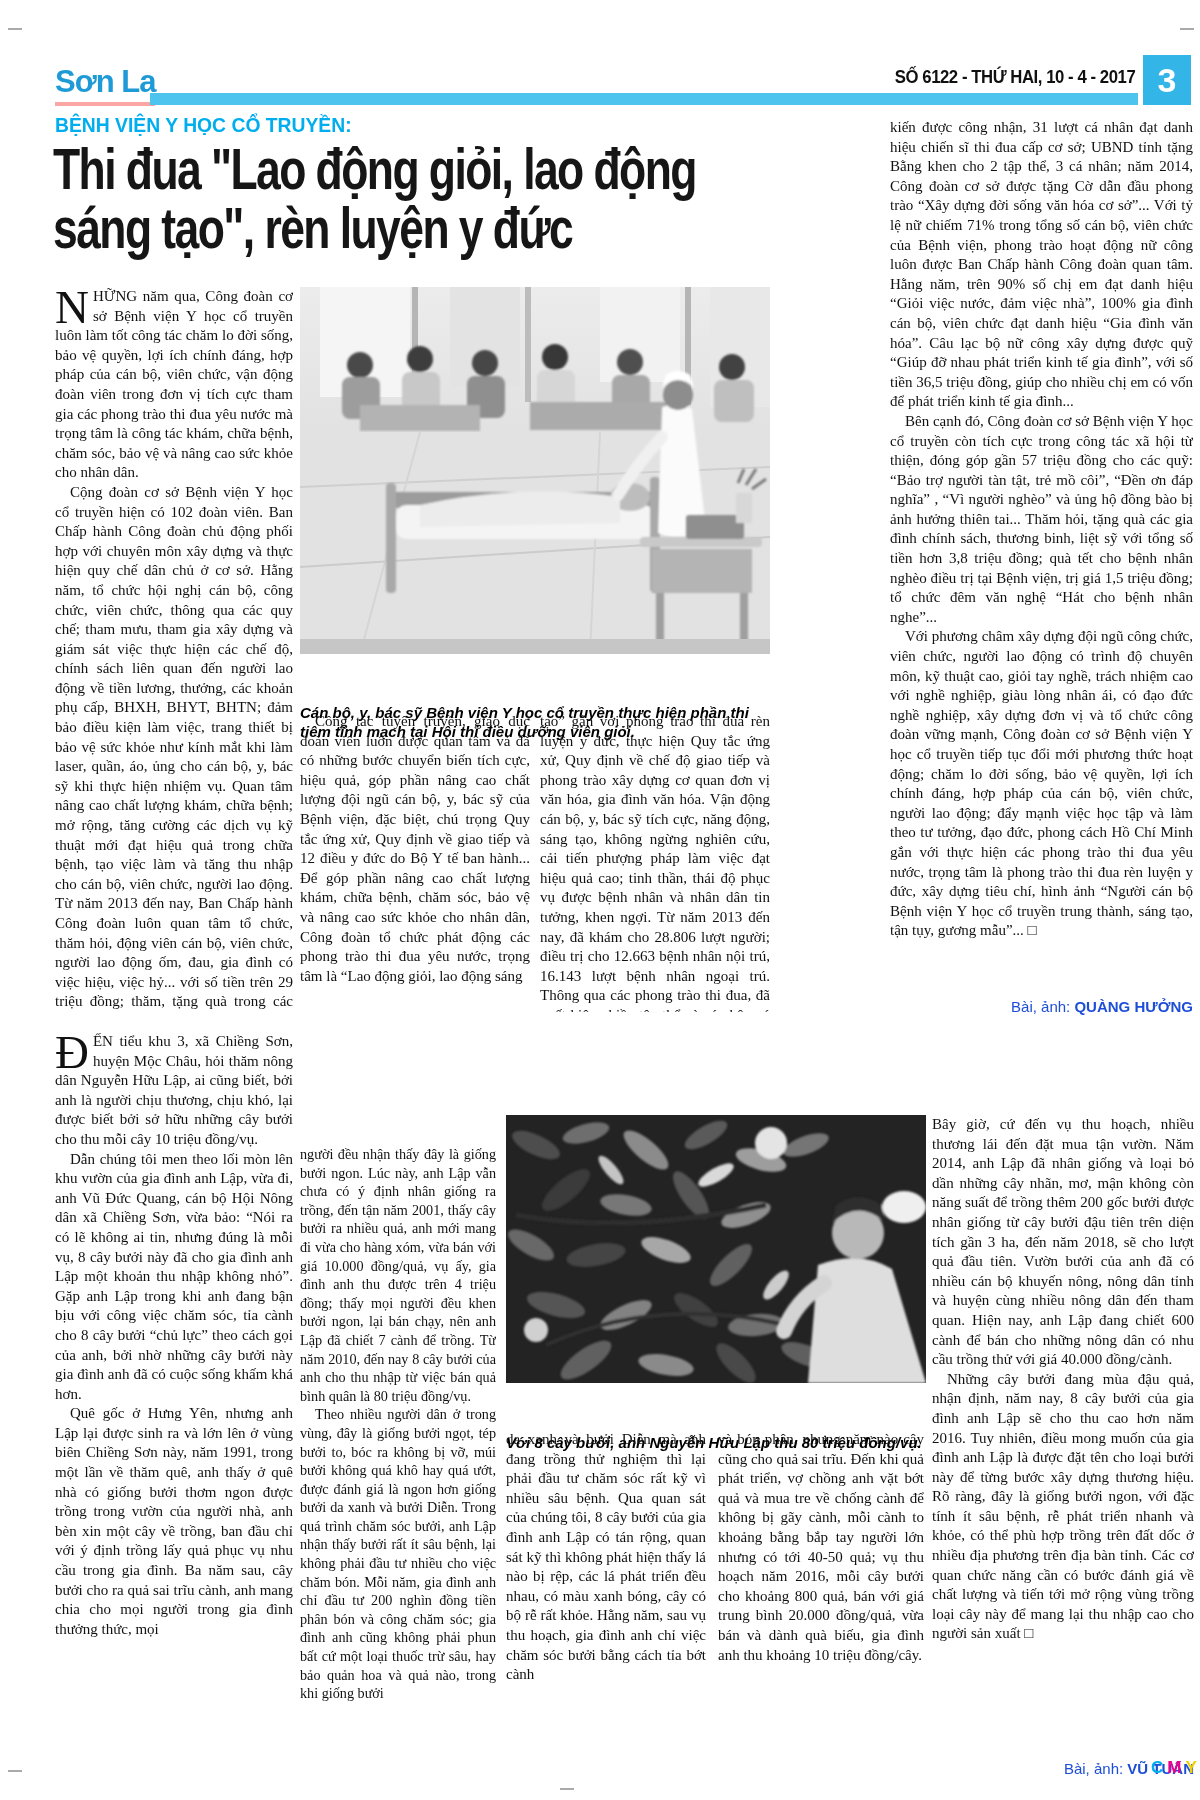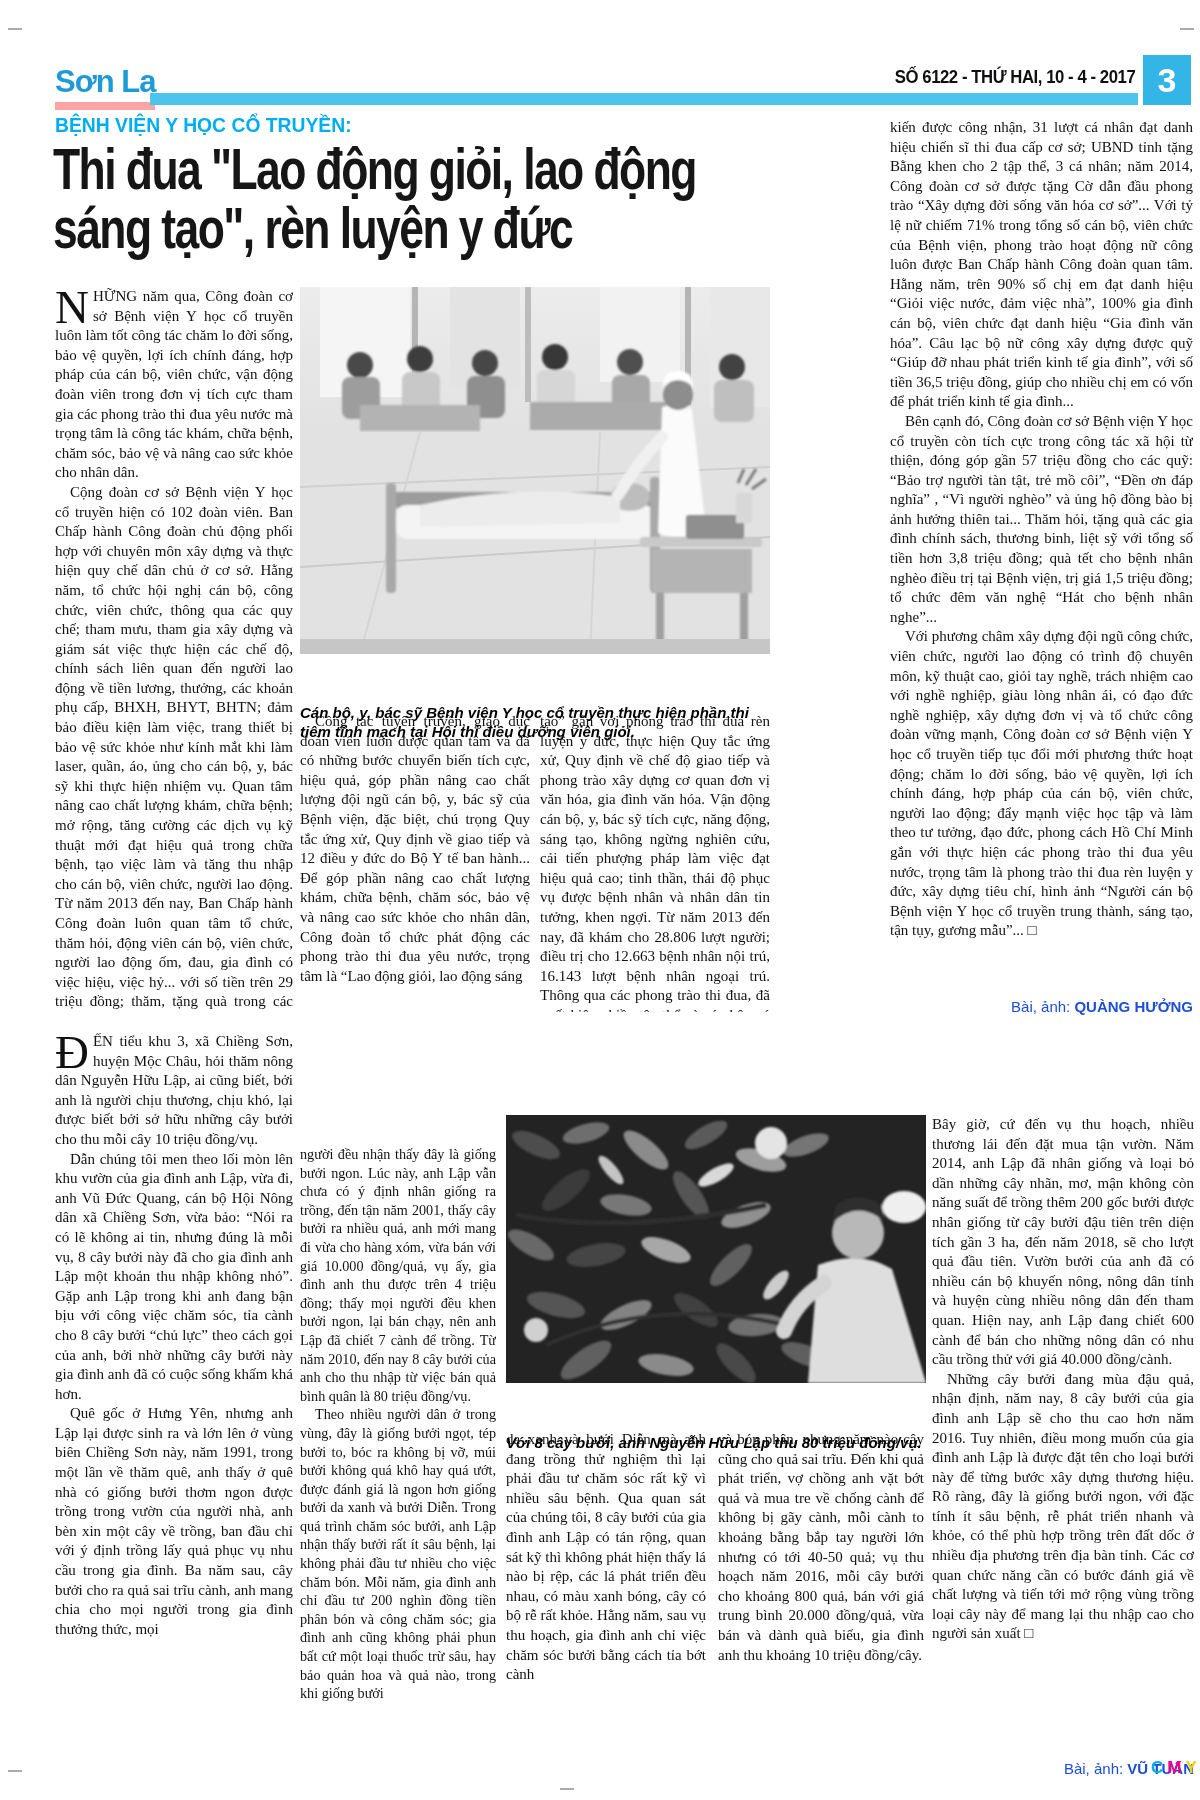--- a/index.html
+++ b/index.html
@@ -1,21 +1,21 @@
 <!DOCTYPE html>
 <html lang="vi"><head>
 <meta charset="utf-8">
 <style>
   html,body{margin:0;padding:0;background:#fff;}
   .page{position:relative;width:1200px;height:1800px;background:#ffffff;overflow:hidden;
         font-family:"Liberation Serif", serif;color:#111;}
   .abs{position:absolute;}
   
   .masthead{font-family:"Liberation Sans", sans-serif;font-weight:bold;font-size:31px;
-            color:#1e9ad6;border-bottom:8px solid #fca5a5;padding-bottom:2px;letter-spacing:-1px;}
+            color:#1e9ad6;border-bottom:4px solid #fca5a5;padding-bottom:2px;letter-spacing:-1px;}
   .cyanbar{background:#4cc4ee;height:12px;}
   .issue{font-family:"Liberation Sans", sans-serif;font-weight:bold;font-size:19px;color:#101010;
          transform:scaleX(.88);transform-origin:right;white-space:nowrap;letter-spacing:-.5px;}
   .pagenum{background:#33b5e8;color:#fff;font-family:"Liberation Sans", sans-serif;
            font-weight:bold;font-size:34px;text-align:center;line-height:50px;}
   
   .kicker{font-family:"Liberation Sans", sans-serif;font-weight:bold;font-size:21px;color:#00aeef;
           transform:scaleX(.92);transform-origin:left;white-space:nowrap;}
   .headline{font-family:"Liberation Sans", sans-serif;font-weight:bold;color:#161616;
             letter-spacing:-2px;line-height:1.04;}

